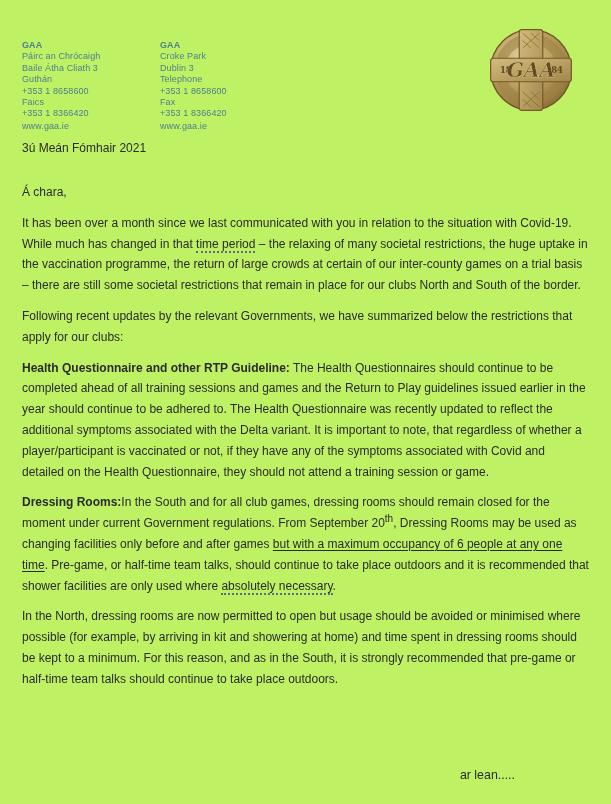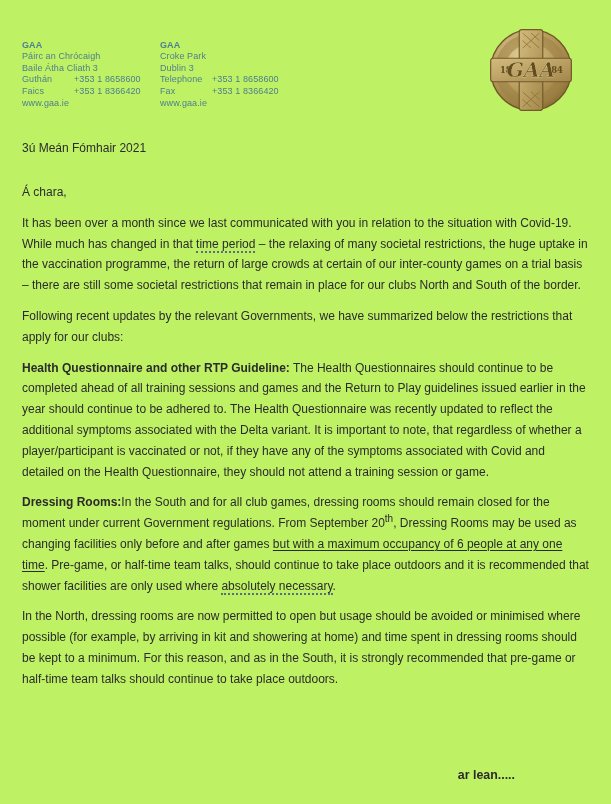--- a/index.html
+++ b/index.html
@@ -27,21 +27,21 @@
     position: absolute;
     top: 40px;
     font-size: 9px;
     line-height: 11.4px;
     color: #4f7e8e;
     letter-spacing: 0.1px;
   }
   .addr-irish   { left: 22px;  width: 135px; }
   .addr-english { left: 160px; width: 140px; }
   .addr-org { font-weight: bold; }
-  .contact-row { display: flex; }
+  .contact-row { display: flex; flex-direction: column; }
   .contact-row .lbl { width: 52px; flex: 0 0 auto; }
   .addr-web { margin-top: 1px; }
 
   .logo-wrap {
     position: absolute;
     top: 28px;
     right: 38px;
     width: 84px;
     height: 84px;
   }
@@ -85,21 +85,21 @@
   .u-dotted {
     border-bottom: 2px dotted #5b6b88;
   }
   sup { font-size: 10px; vertical-align: super; line-height: 0; }
 
   .closing {
     position: absolute;
     top: 768px;
     right: 96px;
     font-size: 12.4px;
-    font-weight: bold;
+    font-weight: normal;
   }
 </style>
 </head>
 <body>
 
 <div class="page">
 
   <div class="letterhead">
 
     <div class="addr-col addr-irish">

